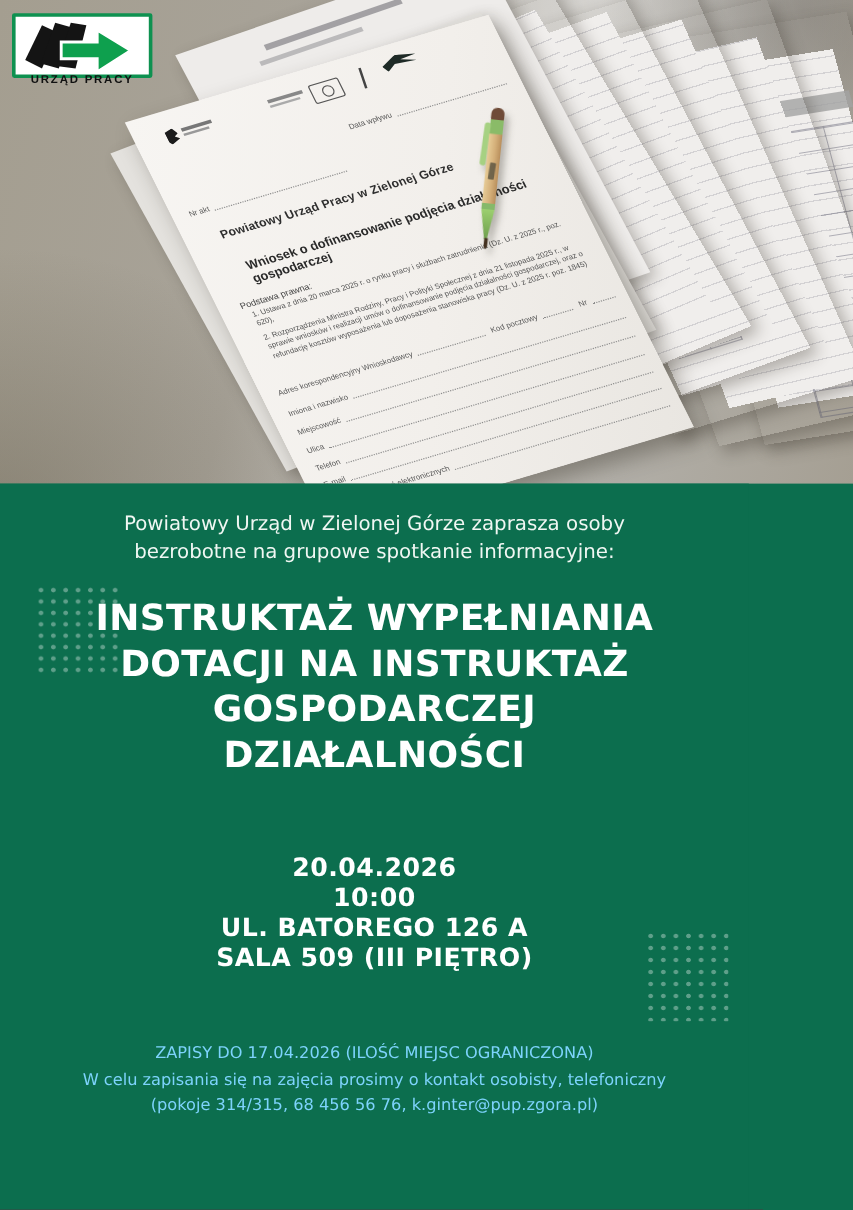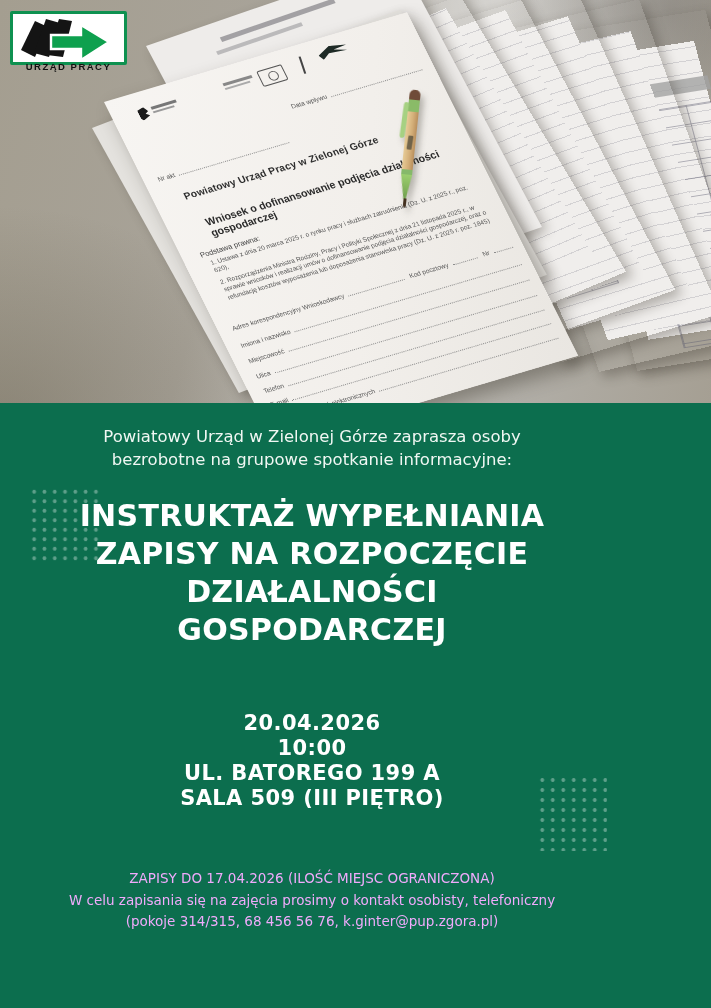--- a/index.html
+++ b/index.html
@@ -93,21 +93,21 @@
     font-family:"Liberation Sans",sans-serif;margin-top:-1px;}
 
   
   .green{position:absolute;left:0;top:403px;width:624px;height:605px;background:#0c6e4e;color:#fff;}
   .center{position:absolute;left:0;right:0;text-align:center;}
   .intro{top:22px;font-size:16.5px;line-height:23px;color:#f0f7f3;font-family:"DejaVu Sans",sans-serif;}
   .title{top:94px;font-size:30px;line-height:38px;font-weight:bold;letter-spacing:.3px;
     font-family:"DejaVu Sans",sans-serif;}
   .details{top:308px;font-size:21px;line-height:25px;font-weight:bold;letter-spacing:.4px;
     font-family:"DejaVu Sans",sans-serif;}
-  .signup{top:465px;font-size:13.5px;line-height:21.5px;color:#f0abfc;font-family:"DejaVu Sans",sans-serif;}
+  .signup{top:465px;font-size:13.5px;line-height:21.5px;color:#7dd3fc;font-family:"DejaVu Sans",sans-serif;}
   .dots{position:absolute;background-image:radial-gradient(circle, rgba(255,255,255,.34) 1.6px, transparent 2.2px);}
   .dots-left{left:29px;top:84px;width:72px;height:74px;background-size:10.3px 9.5px;}
   .dots-right{left:537px;top:372px;width:70px;height:76px;background-size:10.5px 10px;}
 </style>
 </head>
 <body>
 
 <div class="poster">
 
   <div class="photo">
@@ -215,29 +215,29 @@
     <div class="dots dots-left"></div>
     <div class="dots dots-right"></div>
 
     <div class="center intro">
       <div>Powiatowy Urząd w Zielonej Górze zaprasza osoby</div>
       <div>bezrobotne na grupowe spotkanie informacyjne:</div>
     </div>
 
     <div class="center title">
       <div>INSTRUKTAŻ WYPEŁNIANIA</div>
-      <div>ZAPISY NA ROZPOCZĘCIE</div>
+      <div>DOTACJI NA INSTRUKTAŻ</div>
+      <div>GOSPODARCZEJ</div>
       <div>DZIAŁALNOŚCI</div>
-      <div>GOSPODARCZEJ</div>
     </div>
 
     <div class="center details">
       <div>20.04.2026</div>
       <div>10:00</div>
-      <div>UL. BATOREGO 199 A</div>
+      <div>UL. BATOREGO 126 A</div>
       <div>SALA 509 (III PIĘTRO)</div>
     </div>
 
     <div class="center signup">
       <div>ZAPISY DO 17.04.2026 (ILOŚĆ MIEJSC OGRANICZONA)</div>
       <div>W celu zapisania się na zajęcia prosimy o kontakt osobisty, telefoniczny</div>
       <div>(pokoje 314/315, 68 456 56 76, k.ginter@pup.zgora.pl)</div>
     </div>
   </div>
 

